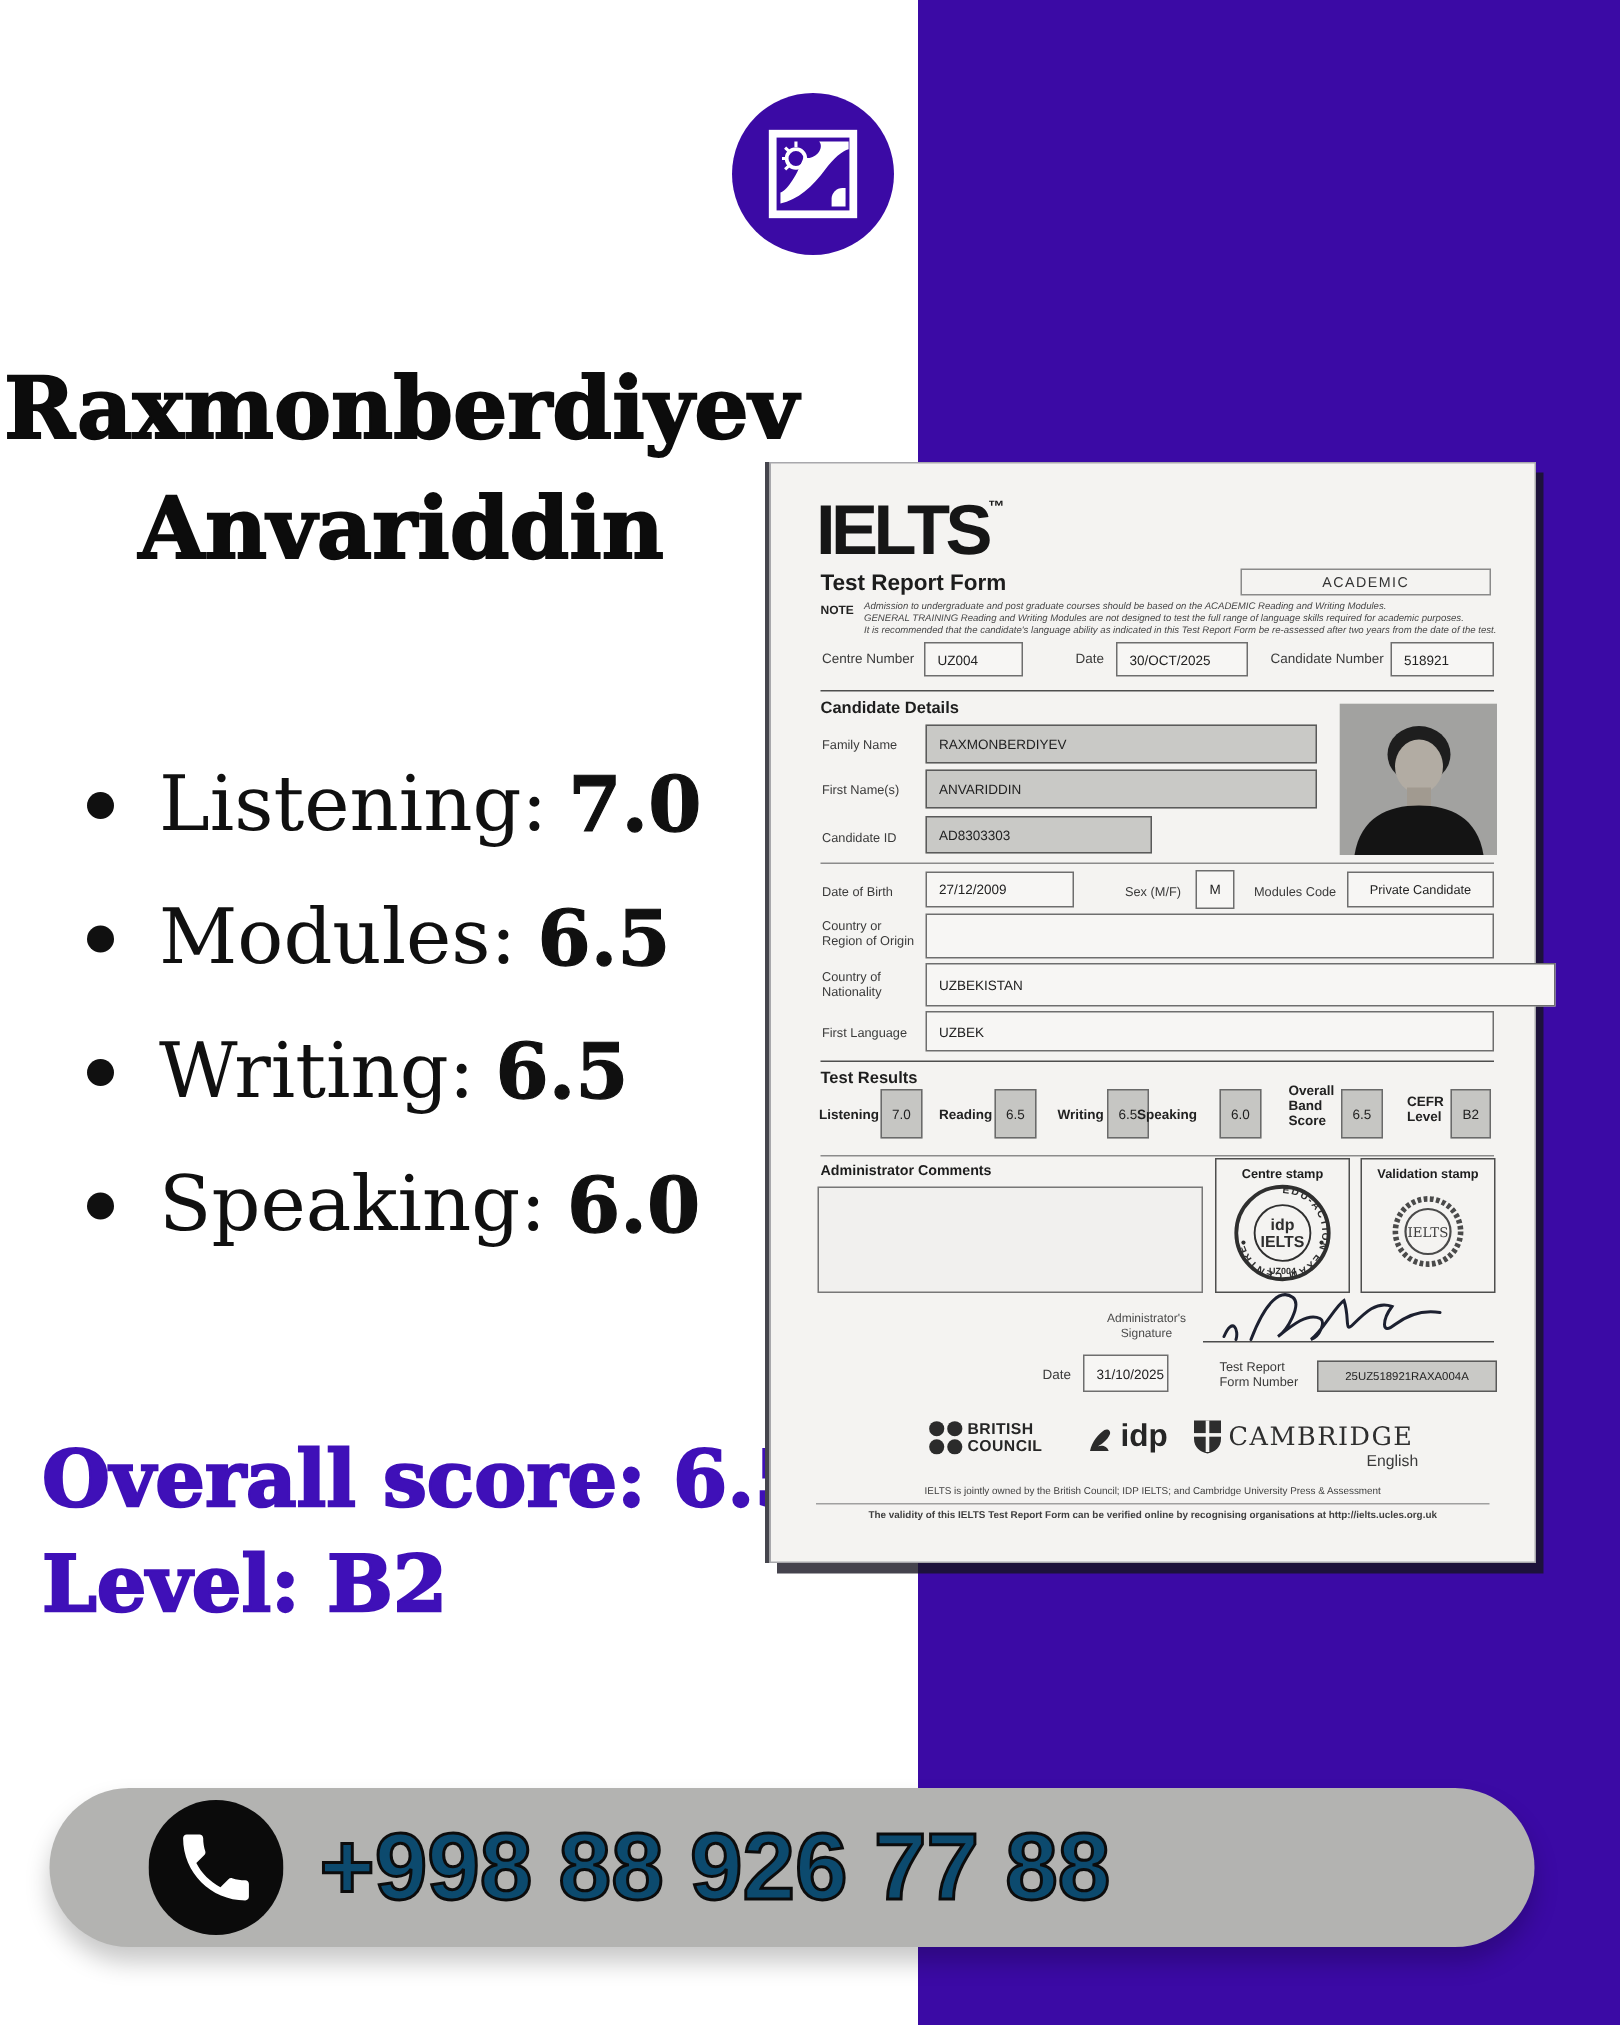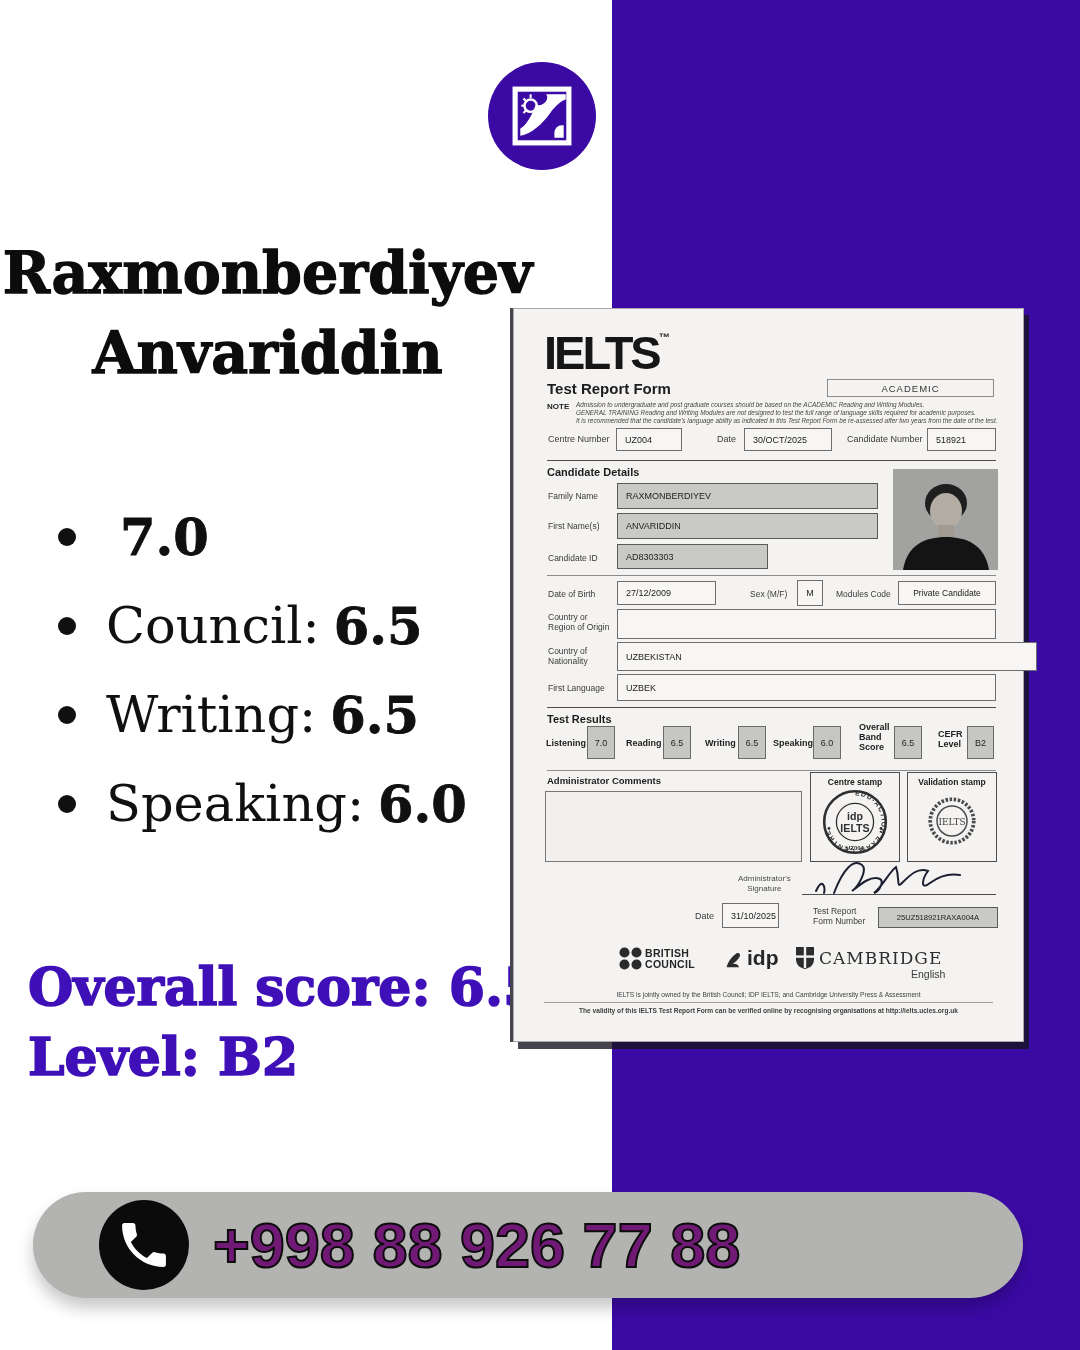--- a/index.html
+++ b/index.html
@@ -27,21 +27,21 @@
 
   
   .overall-block{position:absolute;left:28px;top:952px;width:520px;
                  font-family:"DejaVu Serif",serif;font-weight:bold;color:#3f10b8;
                  font-size:52px;line-height:70px;-webkit-text-stroke:1.6px #3f10b8;}
 
   
   .phone-pill{position:absolute;left:33px;top:1192px;width:990px;height:106px;border-radius:53px;
               background:#b3b3b1;display:flex;align-items:center;box-shadow:0 10px 16px rgba(0,0,0,.22);}
   .phone-icon{width:90px;height:90px;margin-left:66px;flex:0 0 auto;}
-  .phone-number{font-size:63px;font-weight:bold;color:#701a75;margin-left:24px;
+  .phone-number{font-size:63px;font-weight:bold;color:#0c4a6e;margin-left:24px;
                 letter-spacing:0px;-webkit-text-stroke:2px #0c0c0c;white-space:nowrap;}
 
   
   .paper{position:absolute;left:513px;top:308px;width:509px;height:732px;background:#f4f3f1;
          border:1px solid #a8a8ac;box-shadow:-3px 0 0 #45454d,5px 7px 0 rgba(22,20,32,.8);
          color:#2b2b2b;}
   .paper *{box-sizing:border-box;}
   .abs{position:absolute;}
 
   .ielts-brand{left:30px;top:16px;font-size:47px;font-weight:bold;letter-spacing:-3px;color:#161616;}
@@ -101,25 +101,26 @@
   </div>
 
   <div class="name-block">
     <div>Raxmonberdiyev</div>
     <div>Anvariddin</div>
   </div>
 
   <div class="score-list">
     <div class="score-item">
       <span class="dot"></span>
+      <span class="lbl">Listening:</span>
       <span class="val">7.0</span>
     </div>
     <div class="score-item">
       <span class="dot"></span>
-      <span class="lbl">Council:</span>
+      <span class="lbl">Modules:</span>
       <span class="val">6.5</span>
     </div>
     <div class="score-item">
       <span class="dot"></span>
       <span class="lbl">Writing:</span>
       <span class="val">6.5</span>
     </div>
     <div class="score-item">
       <span class="dot"></span>
       <span class="lbl">Speaking:</span>
@@ -207,21 +208,21 @@
 
     <div class="abs hr" style="left:33px;top:398px;width:449px;"></div>
     <div class="abs section-title" style="left:33px;top:404px;">Test Results</div>
 
     <div class="abs score-cell-label" style="left:32px;top:429px;">Listening</div>
     <div class="abs score-cell-box" style="left:73px;top:417px;">7.0</div>
     <div class="abs score-cell-label" style="left:112px;top:429px;">Reading</div>
     <div class="abs score-cell-box" style="left:149px;top:417px;">6.5</div>
     <div class="abs score-cell-label" style="left:191px;top:429px;">Writing</div>
     <div class="abs score-cell-box" style="left:224px;top:417px;">6.5</div>
-    <div class="abs score-cell-label" style="left:259px;top:429px;">Speaking</div>
+    <div class="abs score-cell-label" style="left:244px;top:429px;">Speaking</div>
     <div class="abs score-cell-box" style="left:299px;top:417px;">6.0</div>
     <div class="abs score-cell-label" style="left:345px;top:413px;width:34px;">Overall Band Score</div>
     <div class="abs score-cell-box" style="left:380px;top:417px;">6.5</div>
     <div class="abs score-cell-label" style="left:424px;top:420px;width:28px;">CEFR Level</div>
     <div class="abs score-cell-box" style="left:453px;top:417px;width:27px;">B2</div>
 
     <div class="abs hr-light" style="left:33px;top:461px;width:449px;"></div>
 
     <div class="abs" style="left:33px;top:466px;font-size:9.5px;font-weight:bold;color:#1d1d1d;">Administrator Comments</div>
     <div class="abs" style="left:31px;top:482px;width:257px;height:71px;border:1px solid #777;background:#f1f0ee;"></div>

